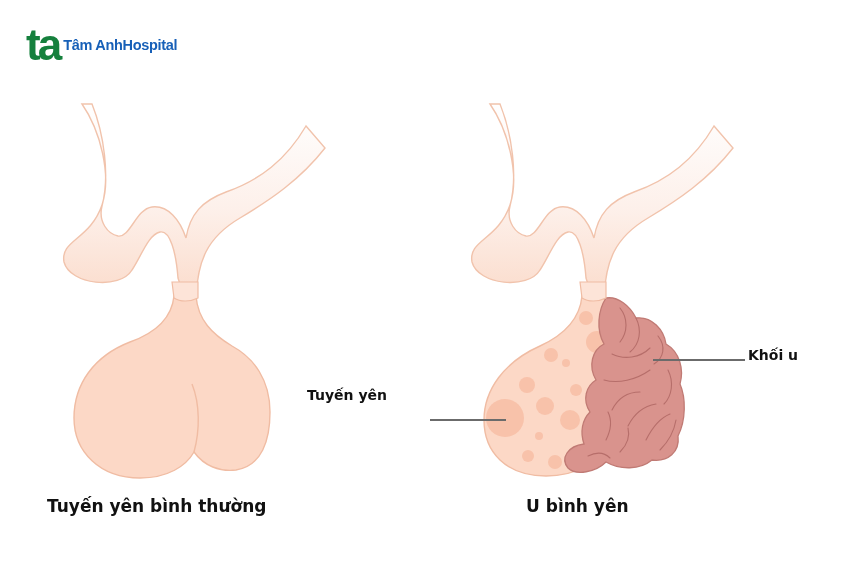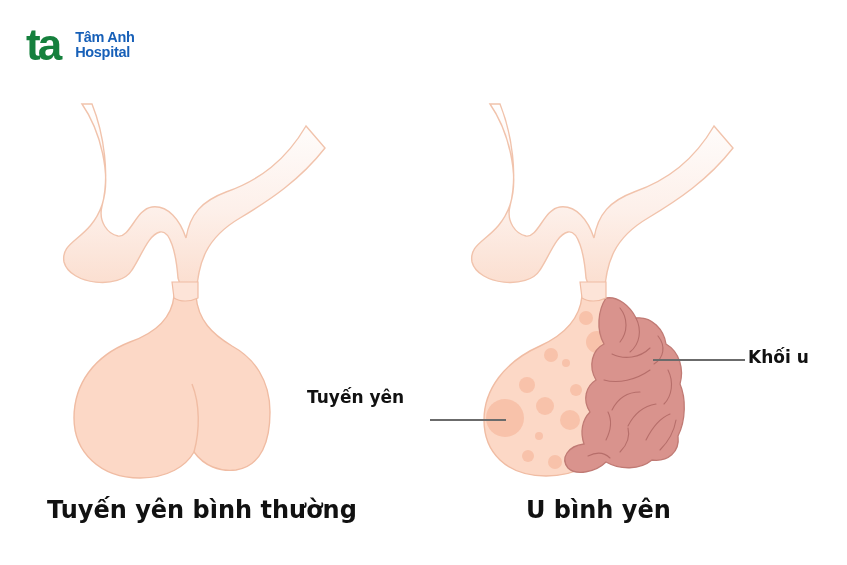--- a/index.html
+++ b/index.html
@@ -1,26 +1,26 @@
 <!DOCTYPE html>
 <html><head>
   <meta charset="utf-8">
   <style>
     html, body { margin: 0; padding: 0; background: #ffffff; }
     body { width: 847px; height: 565px; position: relative; overflow: hidden;
            font-family: "DejaVu Sans", "Liberation Sans", sans-serif; }
     .logo { position: absolute; left: 26px; top: 27px; display: flex; align-items: center; }
     .logo-mark { font-family: "Liberation Sans", sans-serif; font-weight: 700; font-size: 44px;
                  color: #15803d; letter-spacing: -3px; line-height: 36px; height: 36px; }
-    .logo-text { margin-left: 16px; display: flex; flex-direction: column; line-height: 15px; }
+    .logo-text { margin-left: 4px; display: flex; flex-direction: row; line-height: 15px; }
     .logo-text span { font-family: "Liberation Sans", sans-serif; font-weight: 700; font-size: 14.5px; color: #1760b8; letter-spacing: -0.3px; }
     .illus { position: absolute; left: 0; top: 0; }
     .label { position: absolute; font-weight: 700; color: #111111; white-space: nowrap; }
-    .caption { font-size: 24px; }
-    .callout { font-size: 17px; }
+    .caption { font-size: 17px; }
+    .callout { font-size: 14px; }
     .leader { position: absolute; height: 1.5px; background: #6b6b6b; }
   </style>
 </head>
 <body>
 
 <div class="logo">
   <div class="logo-mark">ta</div>
   <div class="logo-text">
     <span>Tâm Anh</span>
     <span>Hospital</span>

